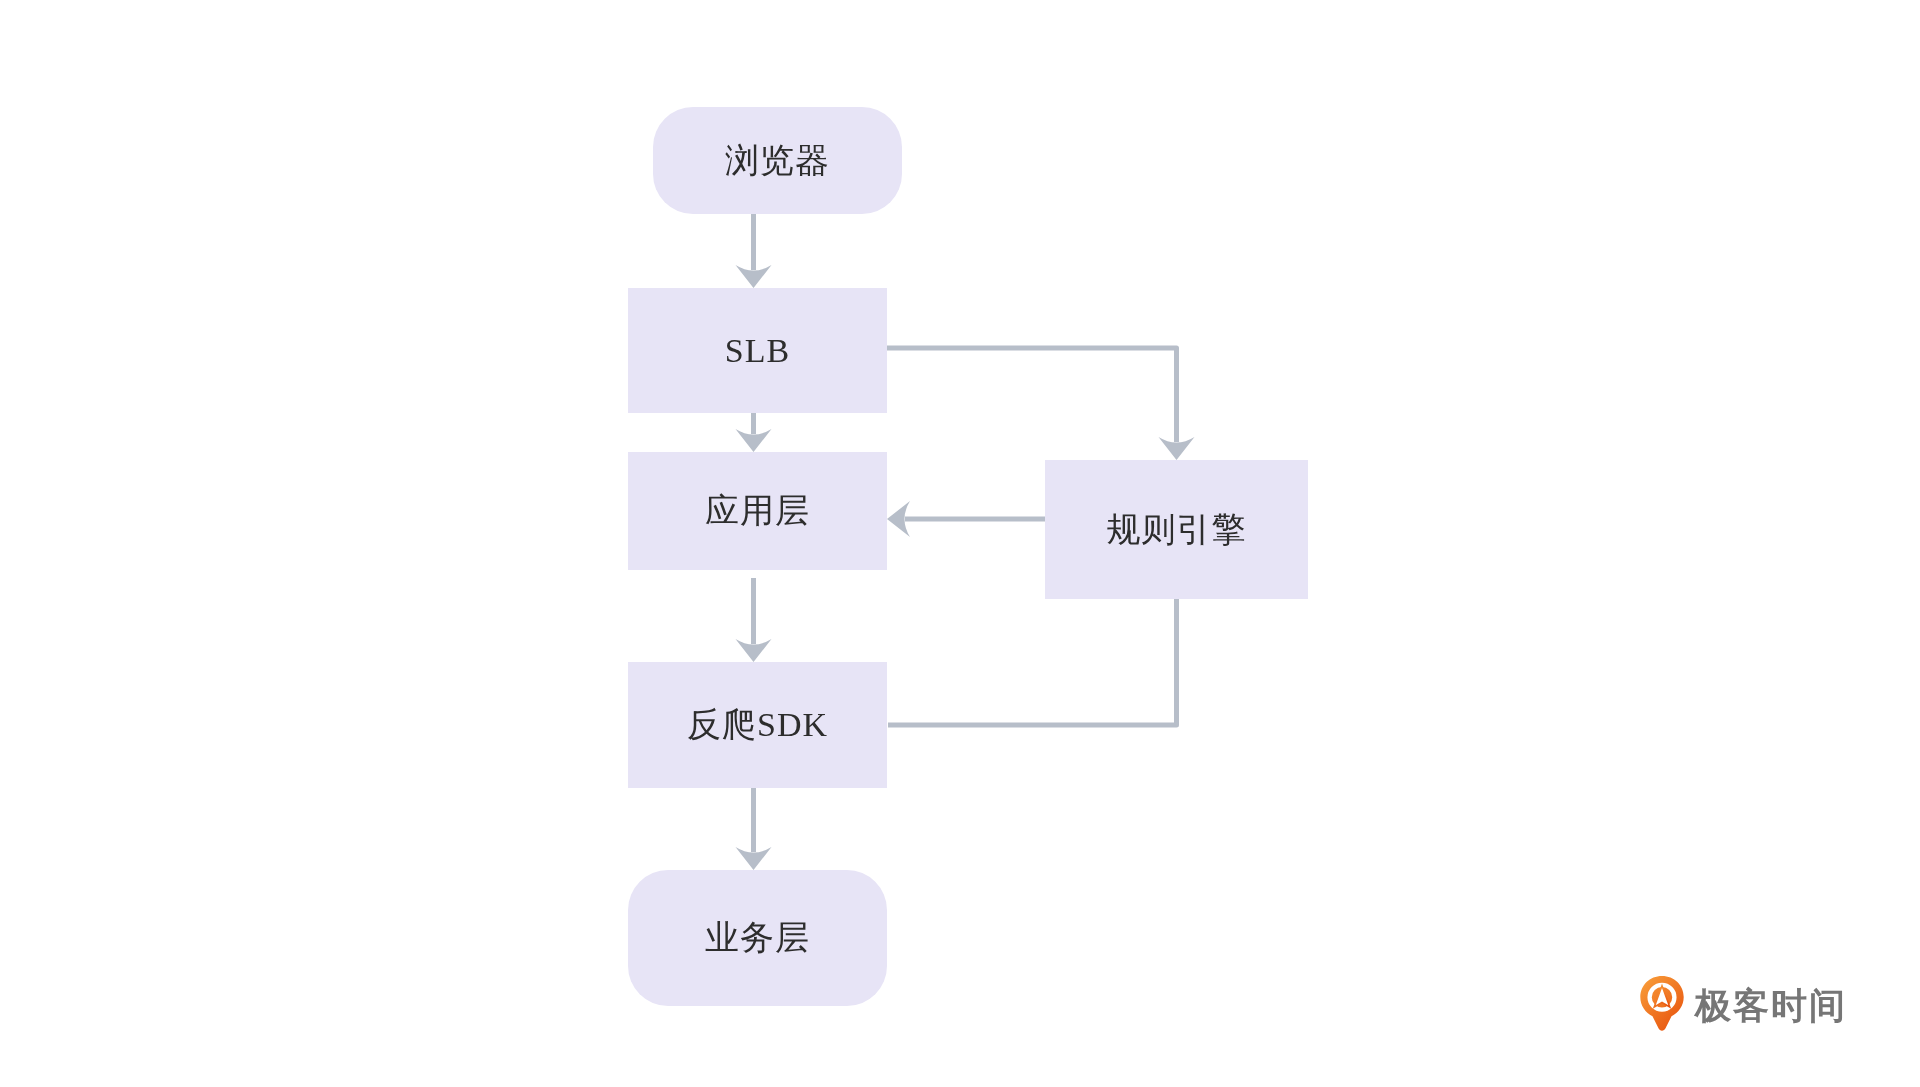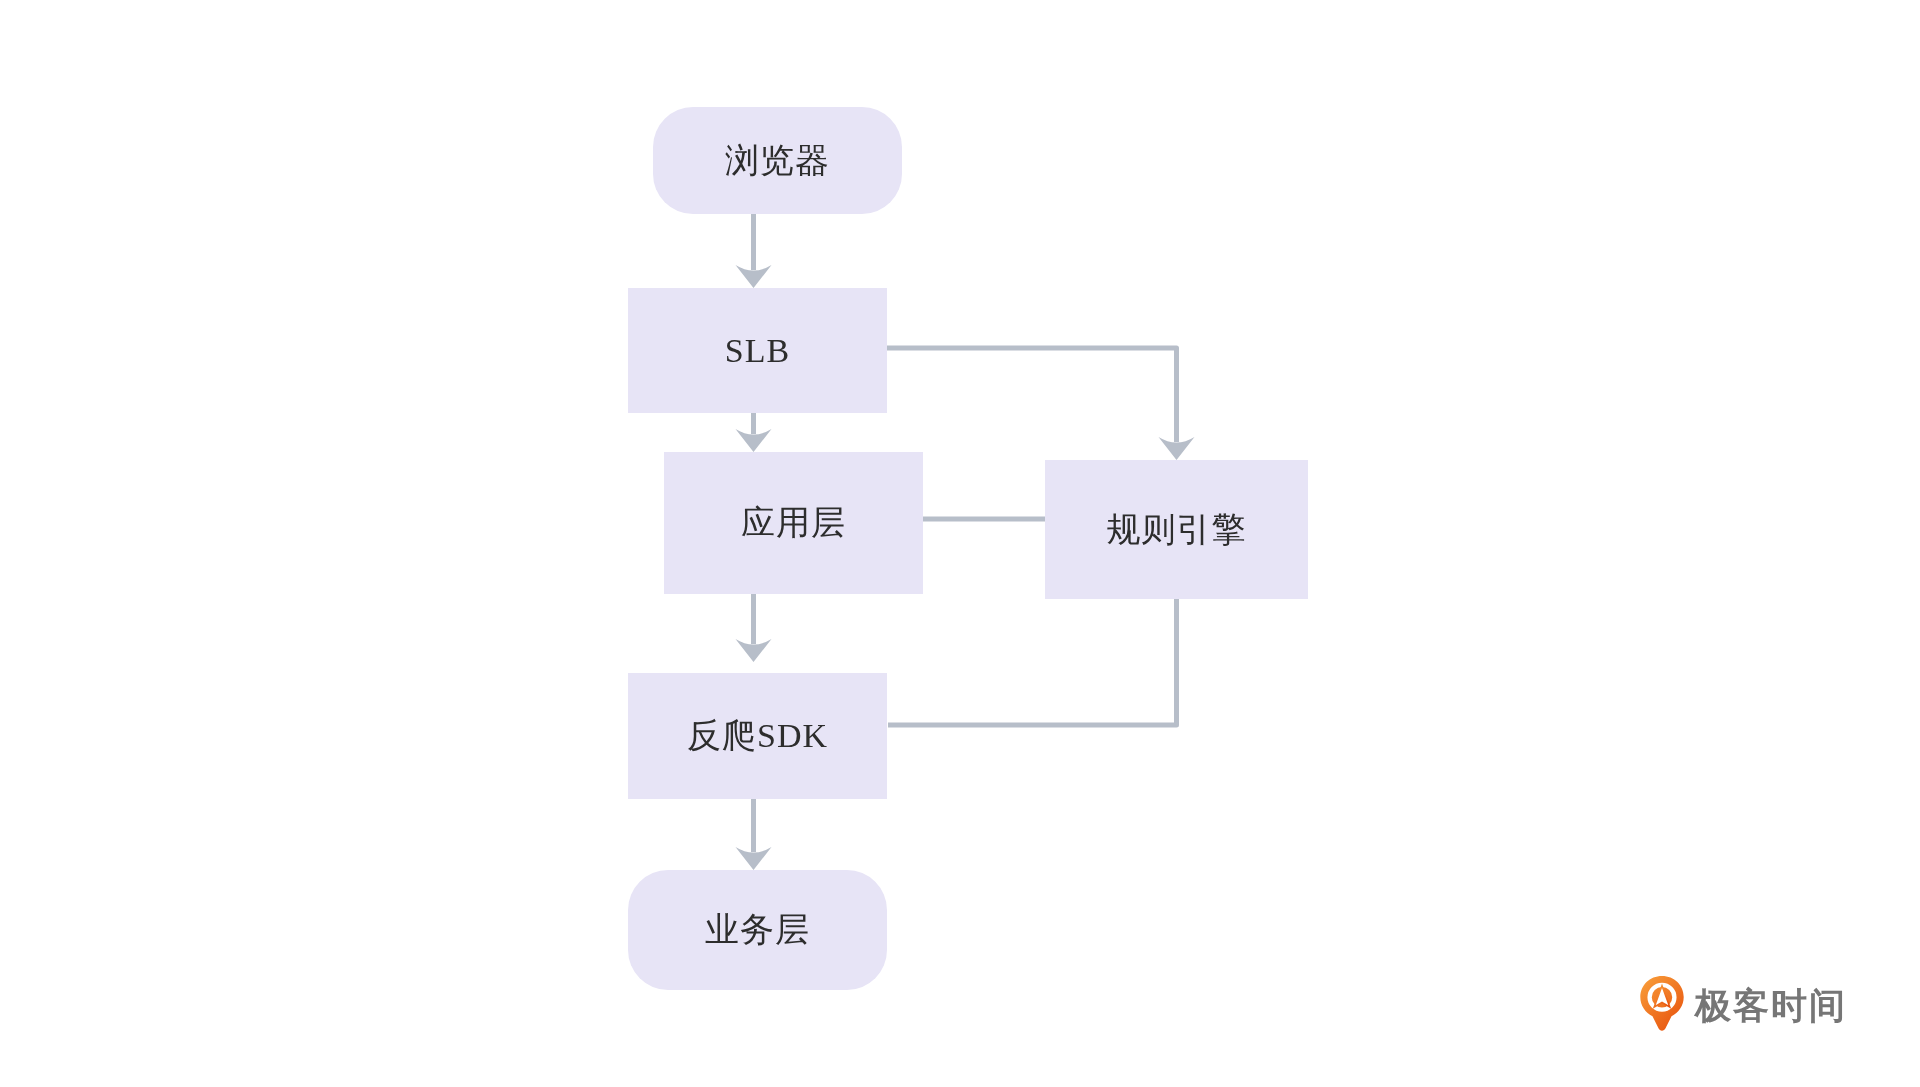--- a/index.html
+++ b/index.html
@@ -44,23 +44,23 @@
     font-size: 34px;
     font-weight: 500;
     letter-spacing: 1px;
     box-sizing: border-box;
   }
   .node.rounded { border-radius: 40px; }
   .node.rect    { border-radius: 0; font-family: Liberation Serif, serif; }
 
   .node-browser        { left: 653px; top: 107px;  width: 249px; height: 107px; }
   .node-slb            { left: 628px; top: 288px;  width: 259px; height: 125px; }
-  .node-app-layer      { left: 664px; top: 452px;  width: 259px; height: 142px; }
-  .node-anti-crawl-sdk { left: 628px; top: 662px;  width: 259px; height: 126px; margin-top: 11px; }
-  .node-business-layer { left: 628px; top: 870px;  width: 259px; height: 120px; }
+  .node-app-layer      { left: 628px; top: 452px;  width: 259px; height: 118px; }
+  .node-anti-crawl-sdk { left: 628px; top: 662px;  width: 259px; height: 126px; }
+  .node-business-layer { left: 628px; top: 870px;  width: 259px; height: 136px; }
   .node-rule-engine    { left: 1045px; top: 460px; width: 263px; height: 139px; }
 
   .brand {
     position: absolute;
     right: 73px;
     bottom: 50px;
     display: flex;
     align-items: center;
     gap: 10px;
   }

